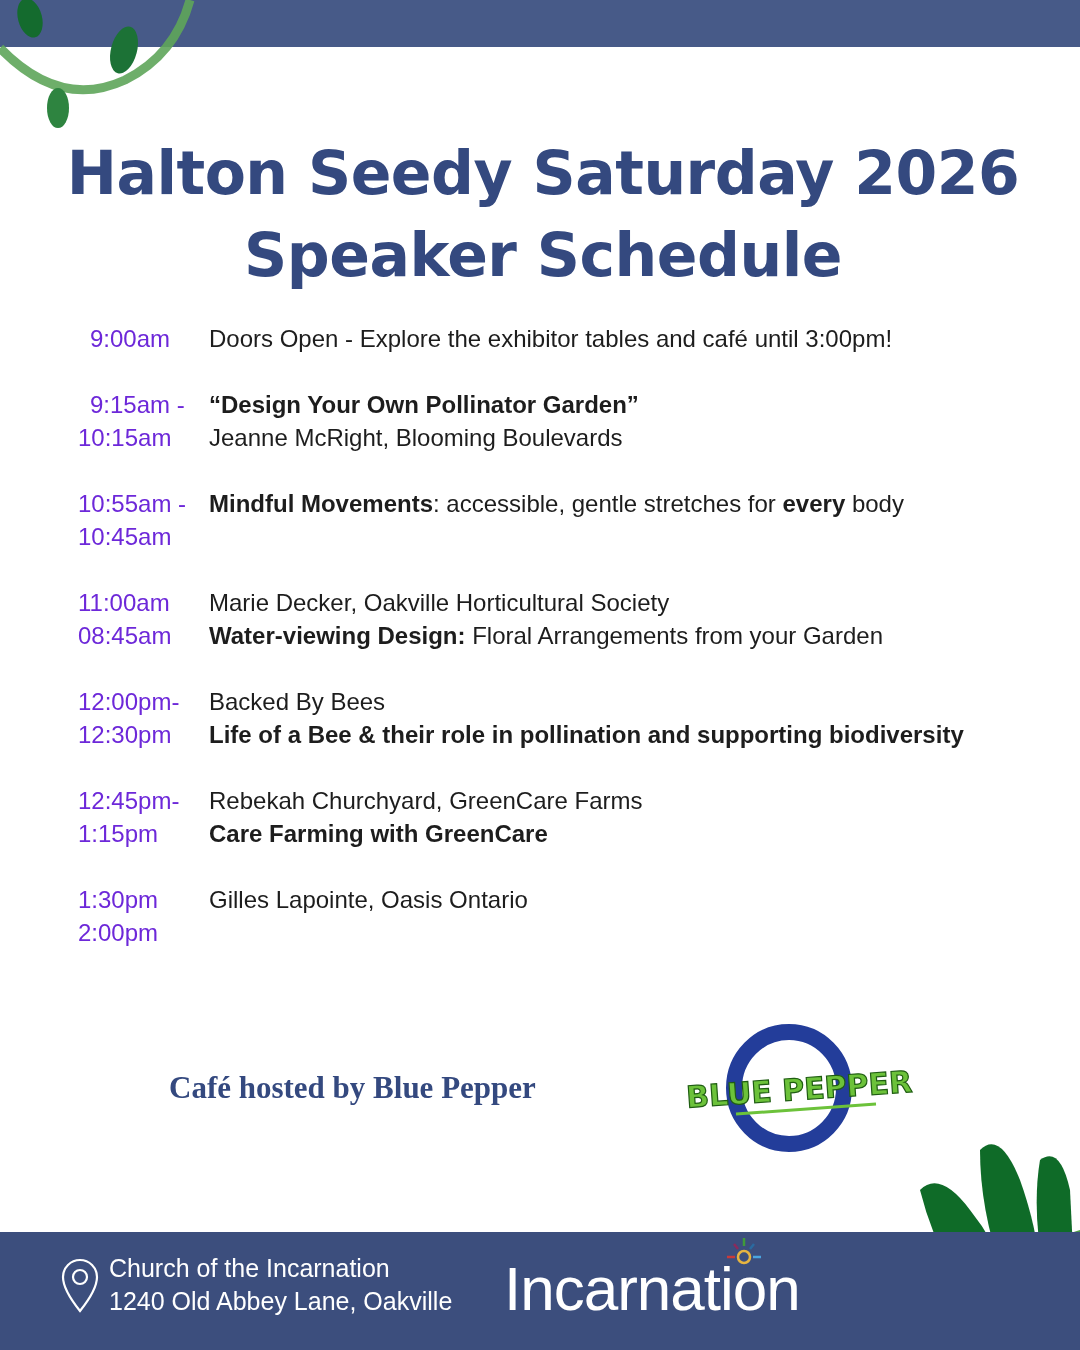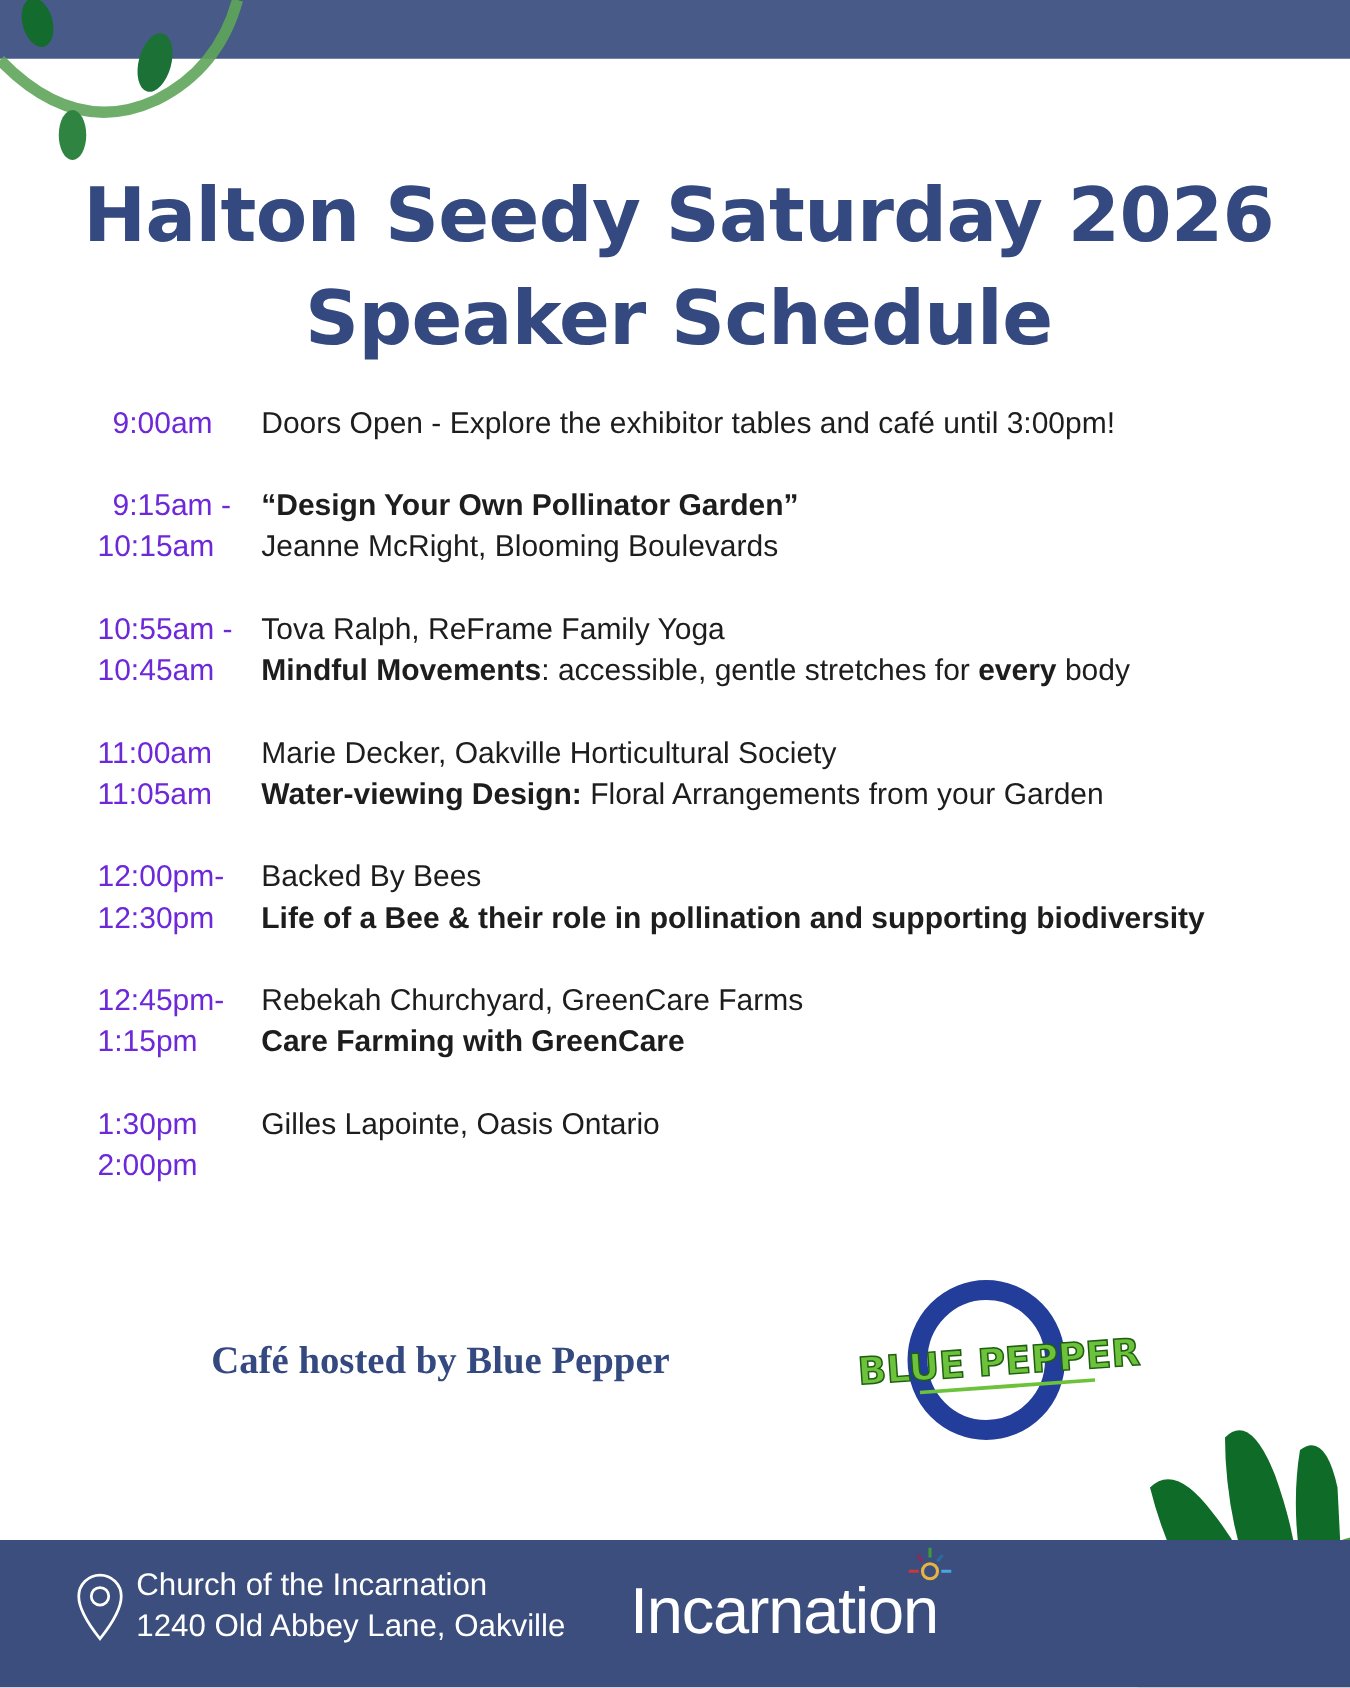--- a/index.html
+++ b/index.html
@@ -26,21 +26,21 @@
   .desc .l { display: block; }
   .bold { font-weight: bold; }
   .cafe {
     position: absolute; left: 169px; top: 1066px; color: #34497f;
     font-family: Liberation Serif, serif; font-weight: bold; font-size: 31px; line-height: 44px;
   }
   .bp-logo { position: absolute; left: 686px; top: 1020px; width: 230px; height: 140px; }
   .address { position: absolute; left: 109px; top: 1252px; color: #ffffff; font-size: 25px; line-height: 33px; }
   .pin { position: absolute; left: 60px; top: 1258px; width: 40px; height: 56px; }
   .inc-logo { position: absolute; left: 504px; top: 1236px; width: 330px; height: 90px; }
-  .inc-text { position: absolute; left: 0; top: 18px; color: #ffffff; font-size: 52px; line-height: 70px; letter-spacing: -1px; }
+  .inc-text { position: absolute; left: 0; top: 18px; color: #ffffff; font-size: 62px; line-height: 70px; letter-spacing: -1px; }
 </style>
 </head>
 <body>
 
 <div class="top-band"></div>
 
 <svg class="vine" viewBox="0 0 200 140">
   <path d="M0 48 Q 60 110 125 80 Q 175 55 190 0" fill="none" stroke="#5ea55a" stroke-width="9" opacity="0.9"></path>
   <ellipse cx="30" cy="18" rx="12" ry="20" transform="rotate(-15 30 18)" fill="#146b2e"></ellipse>
   <ellipse cx="124" cy="50" rx="13" ry="24" transform="rotate(15 124 50)" fill="#1c7236"></ellipse>
@@ -72,29 +72,28 @@
       <span class="l">Jeanne McRight, Blooming Boulevards</span>
     </div>
   </div>
 
   <div class="row">
     <div class="time">
       <span class="t">10:55am -</span>
       <span class="t">10:45am</span>
     </div>
     <div class="desc">
-      <span class="l">Tova Ralph, ReFrame Family Yoga</span>
       <span class="l"><span class="bold">Mindful Movements</span><span>: accessible, gentle stretches for </span><span class="bold">every</span><span> body</span></span>
     </div>
   </div>
 
   <div class="row">
     <div class="time">
       <span class="t">11:00am</span>
-      <span class="t">11:05am</span>
+      <span class="t">08:45am</span>
     </div>
     <div class="desc">
       <span class="l">Marie Decker, Oakville Horticultural Society</span>
       <span class="l"><span class="bold">Water-viewing Design:</span><span> Floral Arrangements from your Garden</span></span>
     </div>
   </div>
 
   <div class="row">
     <div class="time">
       <span class="t">12:00pm-</span>

